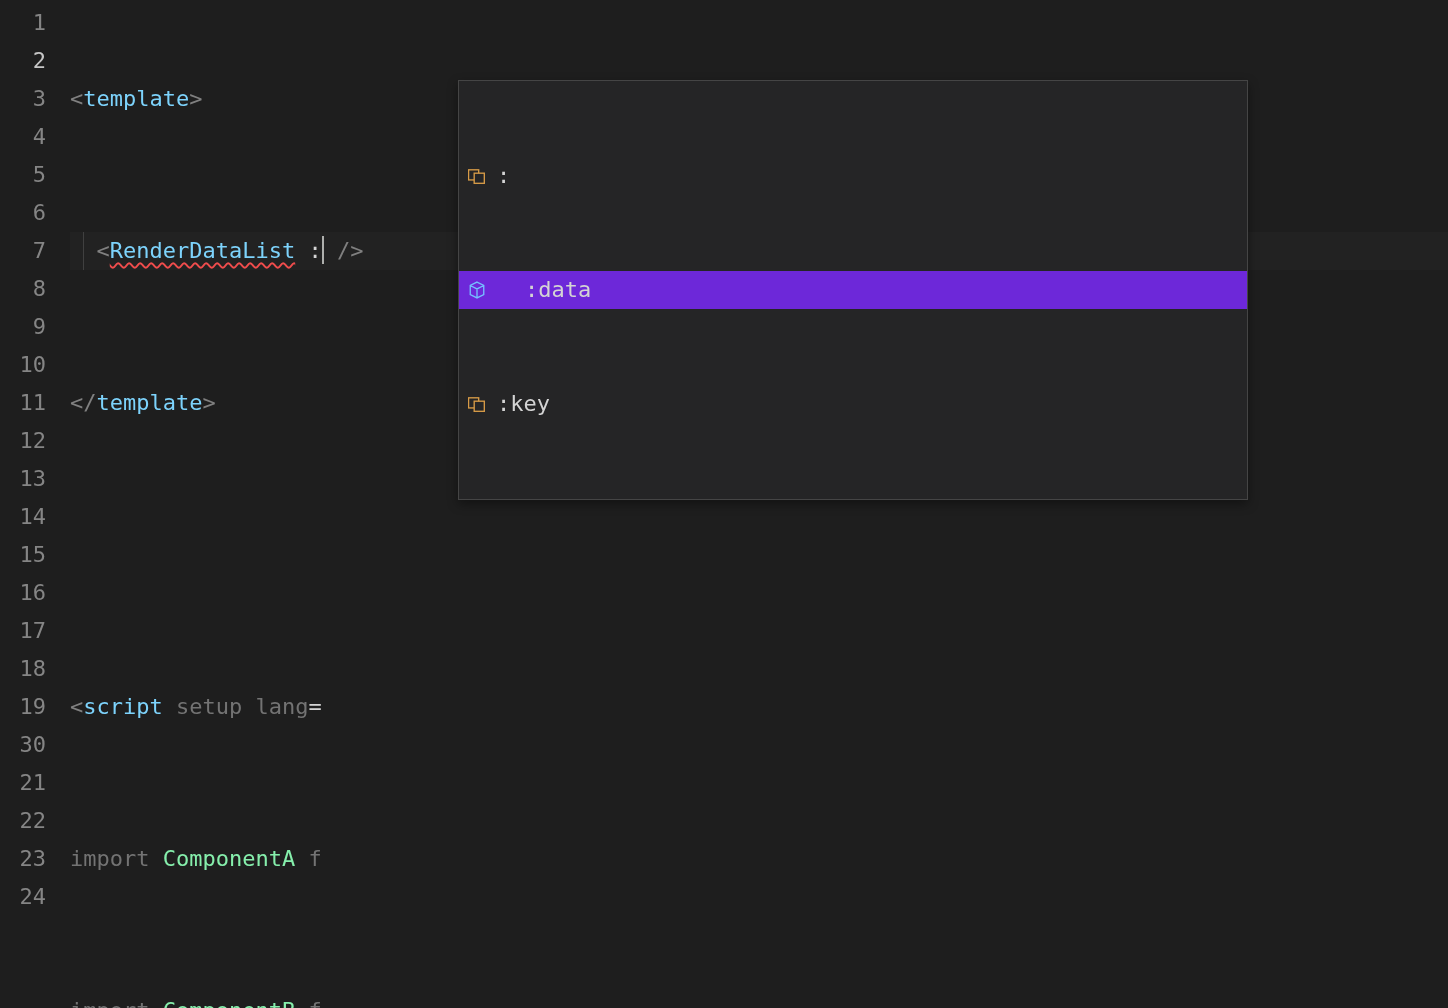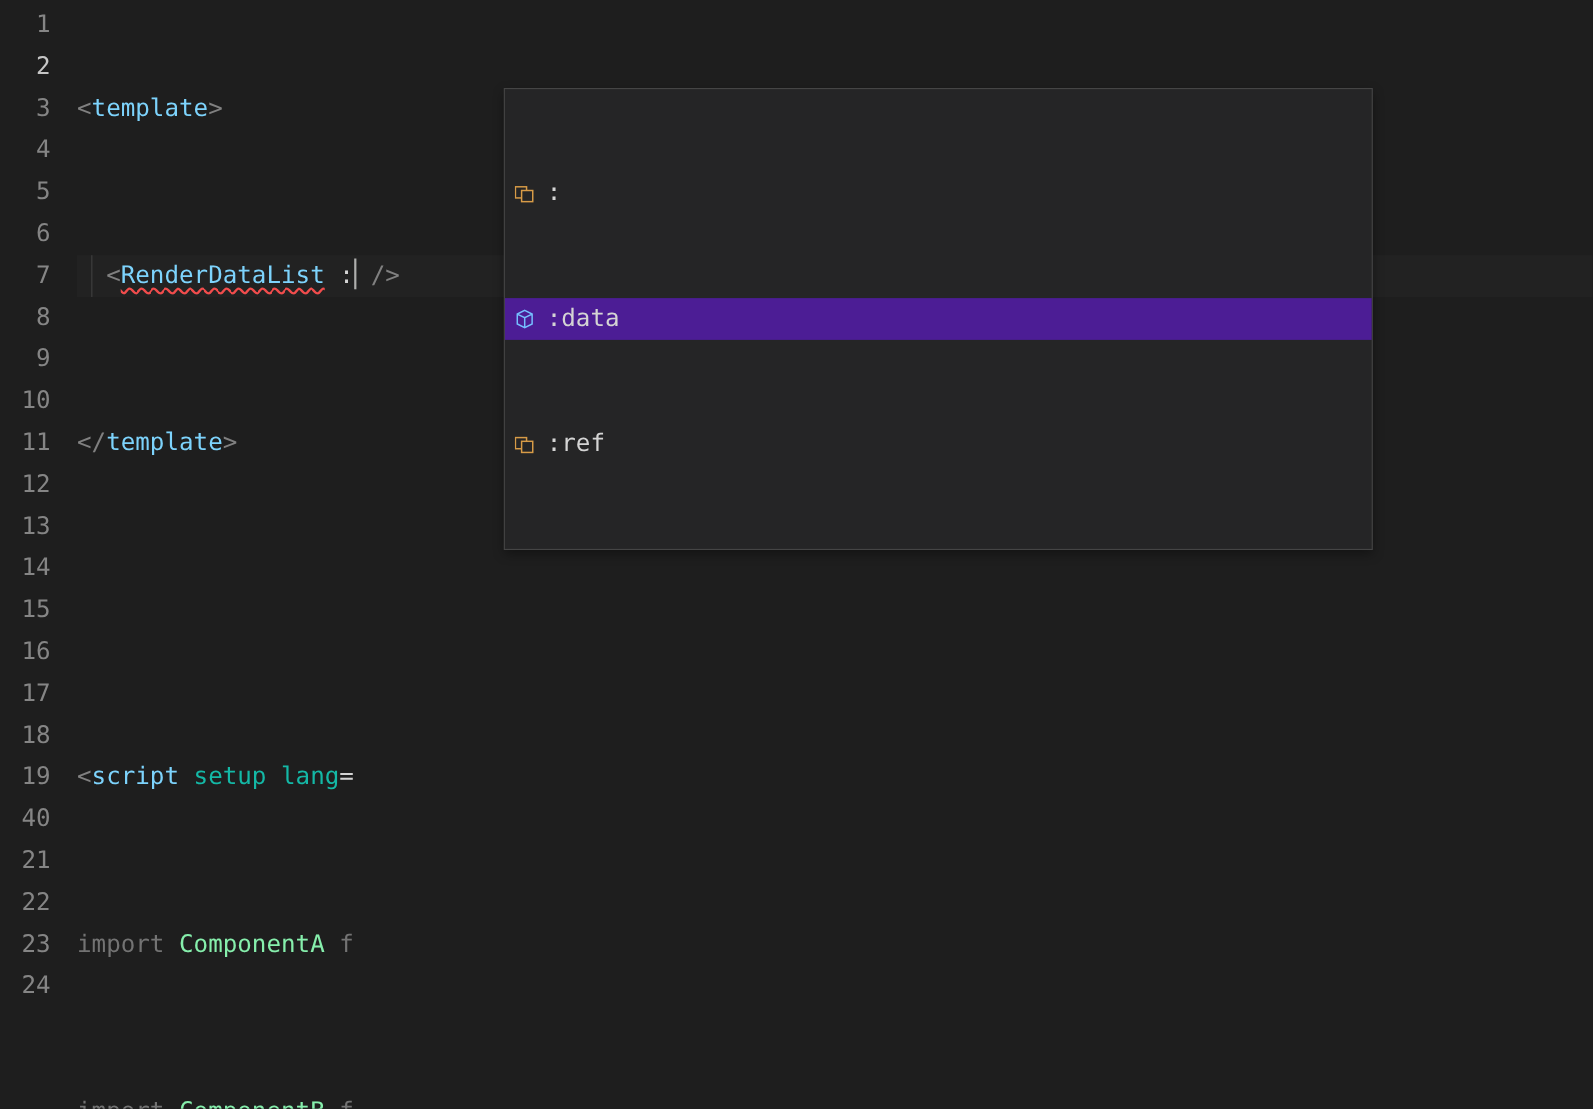--- a/index.html
+++ b/index.html
@@ -53,21 +53,21 @@
     width: 1px;
     background: #404040;
   }
   
   
   .punct { color: #808080; }
   .tag { color: #7dd3fc; }
   .keyword { color: #737373; }
   .var { color: #86efac; }
   .op { color: #d4d4d4; }
-  .attr { color: #14b8a6; }
+  .attr { color: #737373; }
 
   .squiggle {
     text-decoration-line: underline;
     text-decoration-style: wavy;
     text-decoration-color: #f14c4c;
     text-decoration-thickness: 1.5px;
     text-underline-offset: 4px;
     text-align: right;
   }
   
@@ -93,21 +93,22 @@
     z-index: 10;
     font-size: 22px;
   }
   .suggest-row {
     display: flex;
     align-items: center;
     height: 38px;
     padding: 0 4px 0 6px;
   }
   .suggest-row.selected {
-    background: #4c1d95;
+    background: #6d28d9;
+    gap: 28px;
   }
   .suggest-icon {
     width: 24px;
     height: 24px;
     margin-right: 8px;
     display: flex;
     align-items: center;
     justify-content: center;
     flex-shrink: 0;
   }
@@ -139,21 +140,21 @@
     <div class="line-num">10</div>
     <div class="line-num">11</div>
     <div class="line-num">12</div>
     <div class="line-num">13</div>
     <div class="line-num">14</div>
     <div class="line-num">15</div>
     <div class="line-num">16</div>
     <div class="line-num">17</div>
     <div class="line-num">18</div>
     <div class="line-num">19</div>
-    <div class="line-num">40</div>
+    <div class="line-num">30</div>
     <div class="line-num">21</div>
     <div class="line-num">22</div>
     <div class="line-num">23</div>
     <div class="line-num">24</div>
   </div>
 
   <div class="code">
     <div class="code-line"><span class="punct">&lt;</span><span class="tag">template</span><span class="punct">&gt;</span></div>
 
     <div class="code-line active"><span class="indent-guide" style="left:13px;"></span>  <span class="punct">&lt;</span><span class="tag squiggle">RenderDataList</span> <span class="op">:</span><span class="cursor"></span> <span class="punct">/&gt;</span></div>
@@ -215,17 +216,17 @@
         <span class="suggest-icon icon-cube"><svg width="18" height="18" viewBox="0 0 16 16">
               <path d="M8 1l6 3v8l-6 3-6-3V4l6-3z M2 4l6 3 6-3 M8 7v8" fill="none" stroke="#75beff" stroke-width="1.2"></path>
             </svg></span>
         <span class="suggest-label">:data</span>
       </div>
       <div class="suggest-row">
         <span class="suggest-icon icon-enum"><svg width="18" height="18" viewBox="0 0 16 16">
               <rect x="0.5" y="2.5" width="9" height="9" fill="none" stroke="#d79b47" stroke-width="1.2"></rect>
               <rect x="5.5" y="5.5" width="9" height="9" fill="#252526" stroke="#d79b47" stroke-width="1.2"></rect>
             </svg></span>
-        <span class="suggest-label">:ref</span>
+        <span class="suggest-label">:key</span>
       </div>
     </div>
   </div>
 </div>
 
 </body></html>

